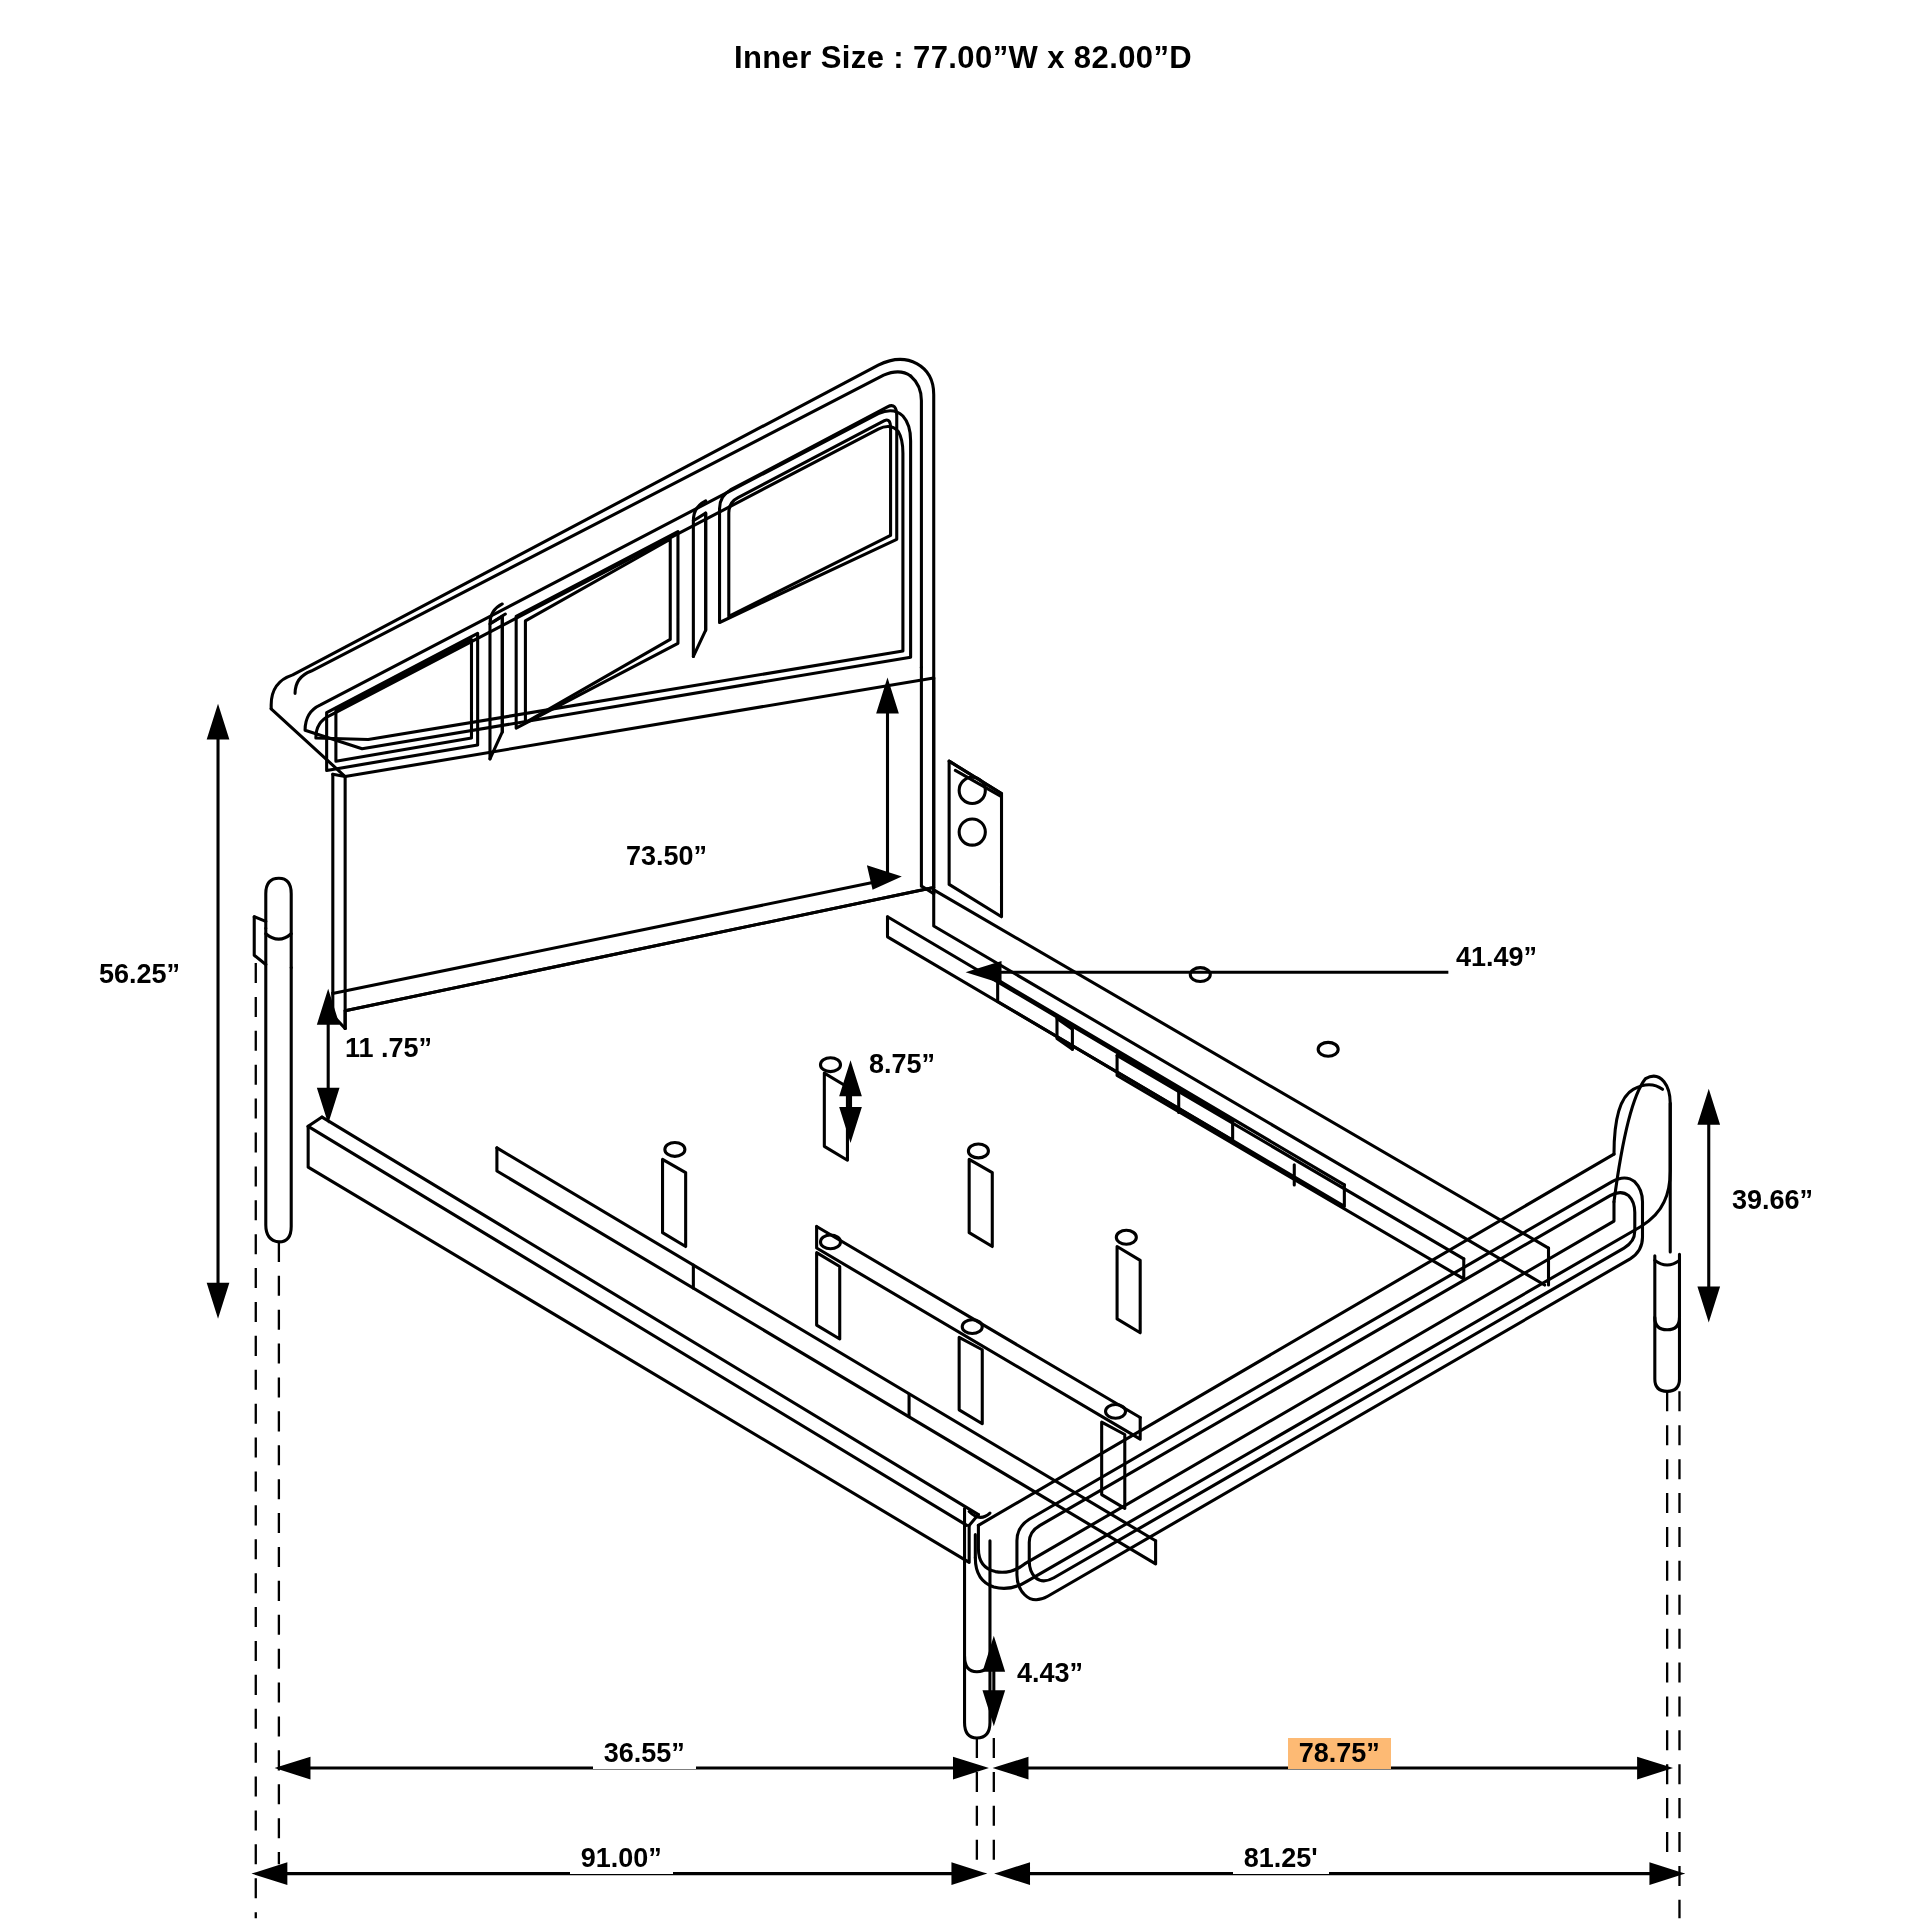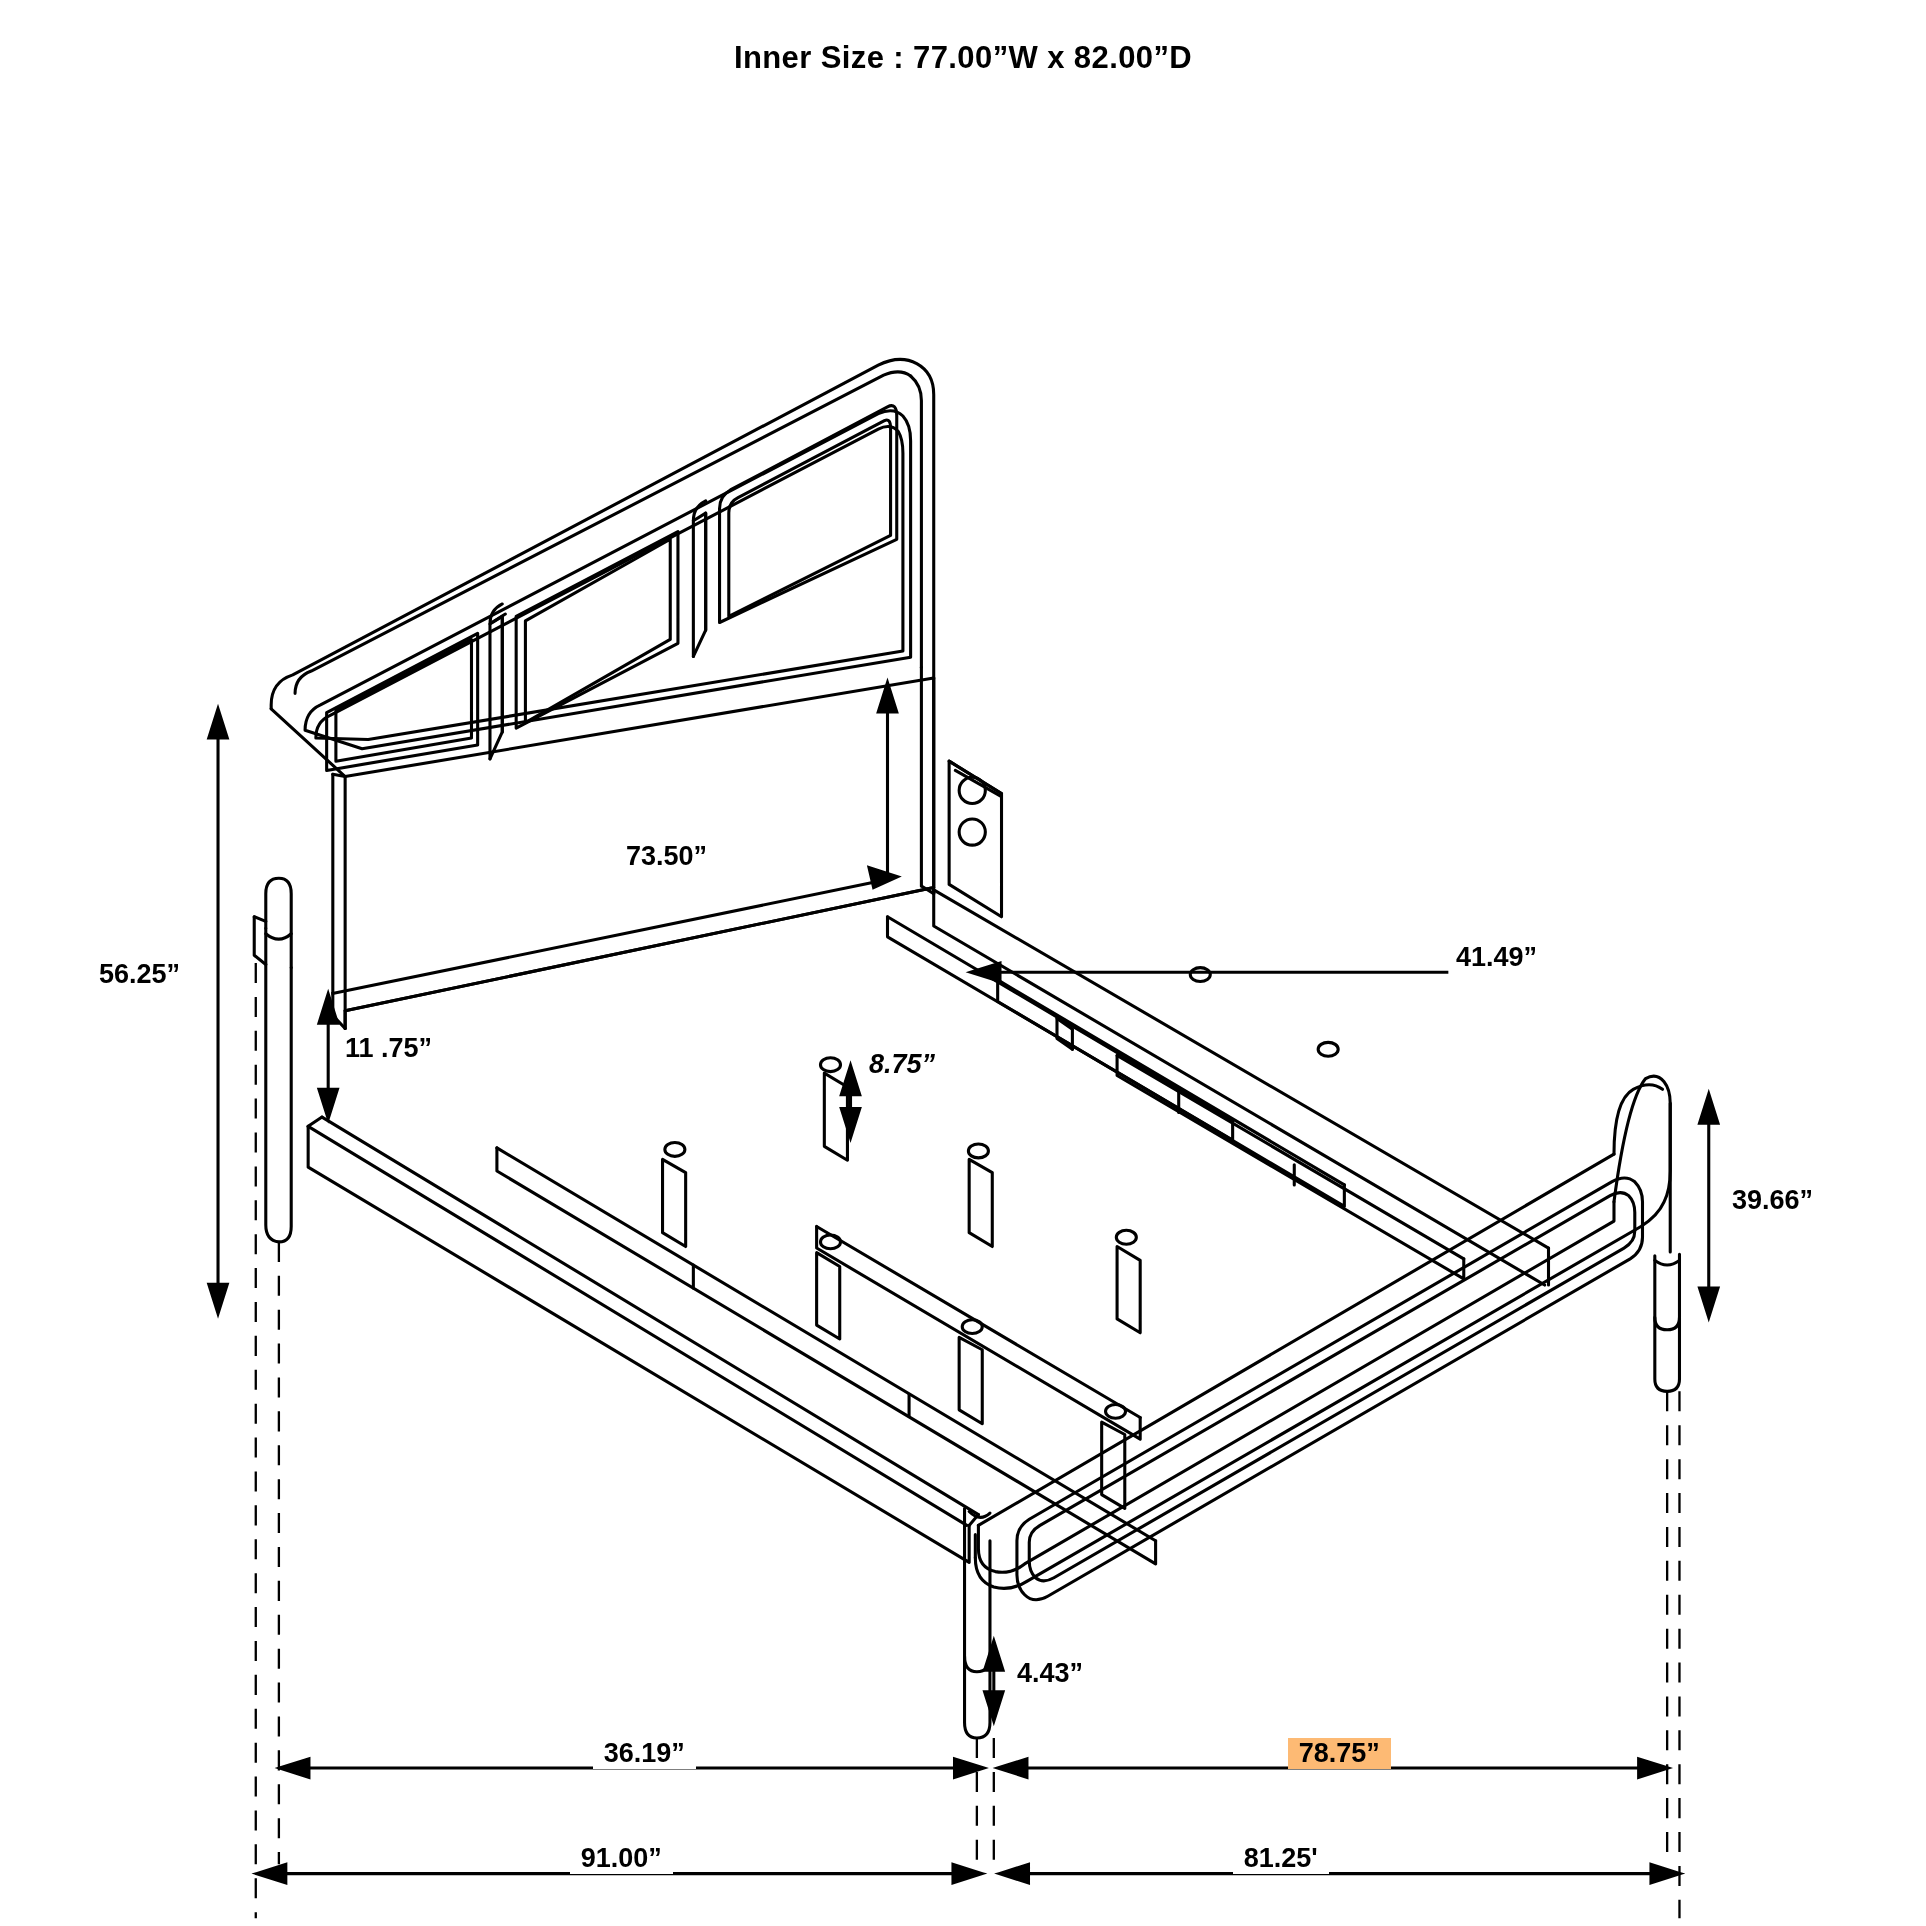--- a/index.html
+++ b/index.html
@@ -232,29 +232,29 @@
       <polygon points="2181,2432 2143,2420 2143,2444"></polygon>
     </g>
   </svg>
 
   <div class="dim-text" style="left:99px; top:959px;">56.25”</div>
 
   <div class="dim-text" style="left:626px; top:841px;">73.50”</div>
 
   <div class="dim-text" style="left:345px; top:1033px;">11 .75”</div>
 
-  <div class="dim-text" style="left:869px; top:1049px;font-style:italic;">8.75”</div>
+  <div class="dim-text" style="left:869px; top:1049px;">8.75”</div>
 
   <div class="dim-text" style="left:1456px; top:942px;">41.49”</div>
 
   <div class="dim-text" style="left:1732px; top:1185px;">39.66”</div>
 
   <div class="dim-text" style="left:1017px; top:1658px;">4.43”</div>
 
-  <div class="dim-text" style="left:593px; top:1738px; background:#ffffff; padding:0 10.8px;">36.19”</div>
+  <div class="dim-text" style="left:593px; top:1738px; background:#ffffff; padding:0 10.8px;">36.55”</div>
 
   <div class="dim-text" style="left:1288px; top:1738px; background:#fdba74; padding:0 10.8px;">78.75”</div>
 
   <div class="dim-text" style="left:570px; top:1843px; background:#ffffff; padding:0 10.8px;">91.00”</div>
 
   <div class="dim-text" style="left:1233px; top:1843px; background:#ffffff; padding:0 10.8px;">81.25'</div>
 
 </div>
 
 

